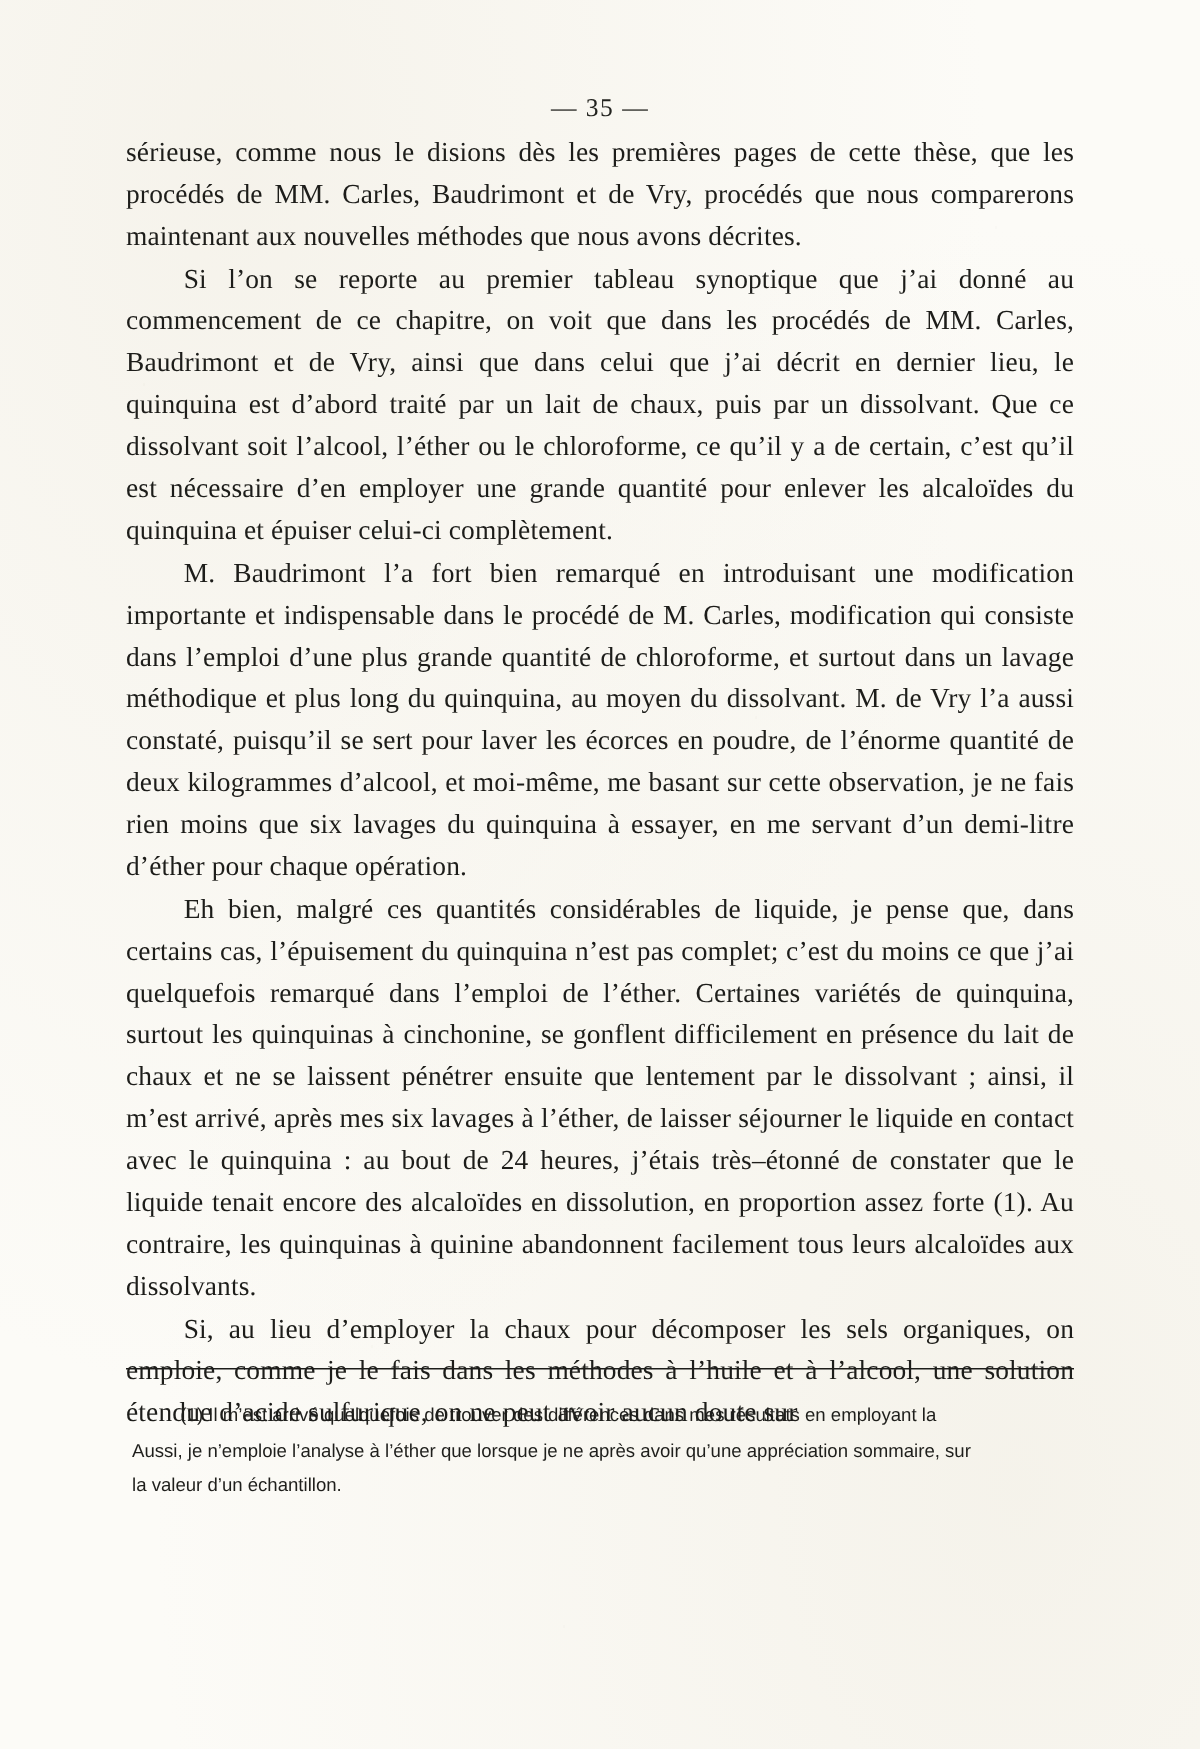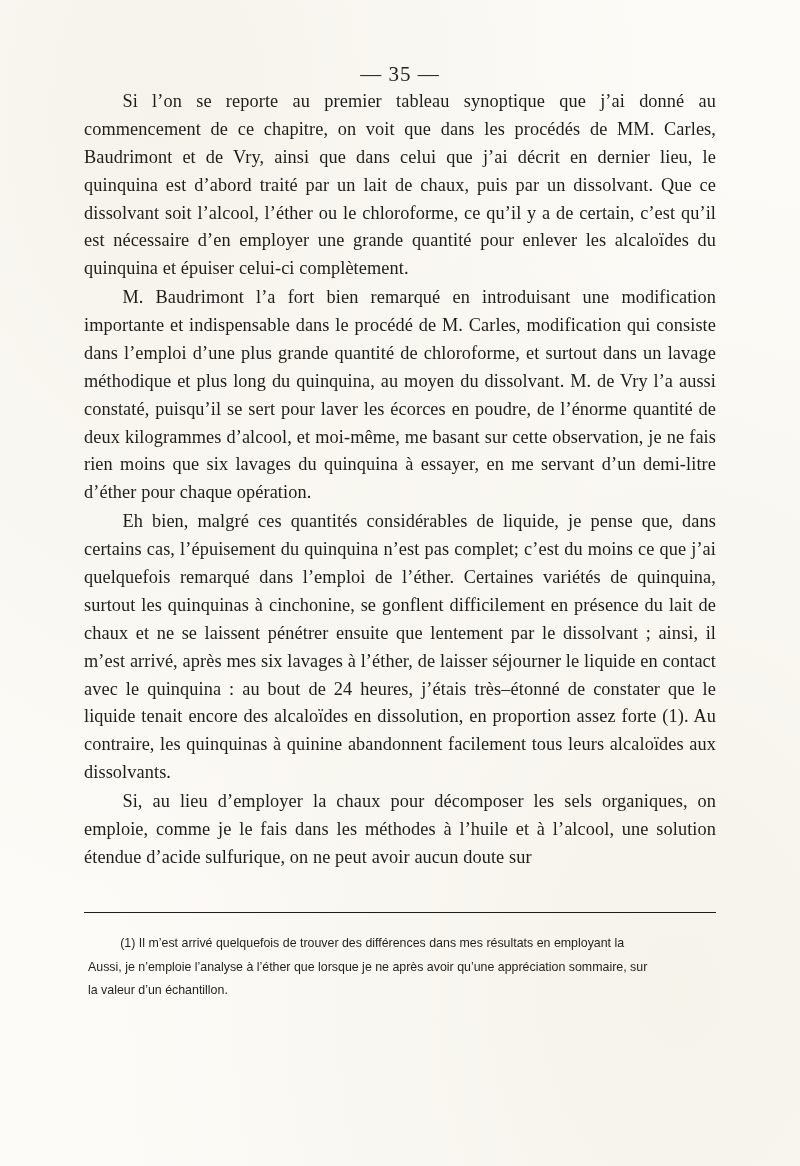--- a/index.html
+++ b/index.html
@@ -22,21 +22,21 @@
       radial-gradient(ellipse at 20% 10%, rgba(240,236,225,0.55), rgba(253,253,251,0) 55%),
       radial-gradient(ellipse at 85% 85%, rgba(238,234,222,0.5), rgba(253,253,251,0) 60%),
       #fcfbf7;
   }
   .page-number {
     position: absolute;
     top: 62px;
     left: 0;
     right: 0;
     text-align: center;
-    font-size: 21px;
+    font-size: 17px;
     letter-spacing: 1px;
     color: #23231f;
   }
   .content {
     position: absolute;
     top: 88px;
     left: 84px;
     width: 632px;
   }
   p.para {
@@ -91,20 +91,21 @@
   }
 </style>
 </head>
 <body>
 
 <div class="page">
 
   <div class="page-number">— 35 —</div>
 
   <div class="content">
+    <p class="para">sérieuse, comme nous le disions dès les premières pages de cette thèse, que les procédés de MM. Carles, Baudrimont et de Vry, procédés que nous comparerons maintenant aux nouvelles méthodes que nous avons décrites.</p>
     <p class="para indent">Si l’on se reporte au premier tableau synoptique que j’ai donné au commencement de ce chapitre, on voit que dans les procédés de MM. Carles, Baudrimont et de Vry, ainsi que dans celui que j’ai décrit en dernier lieu, le quinquina est d’abord traité par un lait de chaux, puis par un dissolvant. Que ce dissolvant soit l’alcool, l’éther ou le chloroforme, ce qu’il y a de certain, c’est qu’il est nécessaire d’en employer une grande quantité pour enlever les alcaloïdes du quinquina et épuiser celui-ci complètement.</p>
     <p class="para indent">M. Baudrimont l’a fort bien remarqué en introduisant une modification importante et indispensable dans le procédé de M. Carles, modification qui consiste dans l’emploi d’une plus grande quantité de chloroforme, et surtout dans un lavage méthodique et plus long du quinquina, au moyen du dissolvant. M. de Vry l’a aussi constaté, puisqu’il se sert pour laver les écorces en poudre, de l’énorme quantité de deux kilogrammes d’alcool, et moi-même, me basant sur cette observation, je ne fais rien moins que six lavages du quinquina à essayer, en me servant d’un demi-litre d’éther pour chaque opération.</p>
     <p class="para indent">Eh bien, malgré ces quantités considérables de liquide, je pense que, dans certains cas, l’épuisement du quinquina n’est pas complet; c’est du moins ce que j’ai quelquefois remarqué dans l’emploi de l’éther. Certaines variétés de quinquina, surtout les quinquinas à cinchonine, se gonflent difficilement en présence du lait de chaux et ne se laissent pénétrer ensuite que lentement par le dissolvant ; ainsi, il m’est arrivé, après mes six lavages à l’éther, de laisser séjourner le liquide en contact avec le quinquina : au bout de 24 heures, j’étais très–étonné de constater que le liquide tenait encore des alcaloïdes en dissolution, en proportion assez forte (1). Au contraire, les quinquinas à quinine abandonnent facilement tous leurs alcaloïdes aux dissolvants.</p>
     <p class="para indent">Si, au lieu d’employer la chaux pour décomposer les sels organiques, on emploie, comme je le fais dans les méthodes à l’huile et à l’alcool, une solution étendue d’acide sulfurique, on ne peut avoir aucun doute sur</p>
   </div>
 
   <div class="footnote-rule"></div>
 
   <div class="footnotes">
     <p class="fn-first">(1) Il m’est arrivé quelquefois de trouver des différences dans mes résultats en employant la</p>

